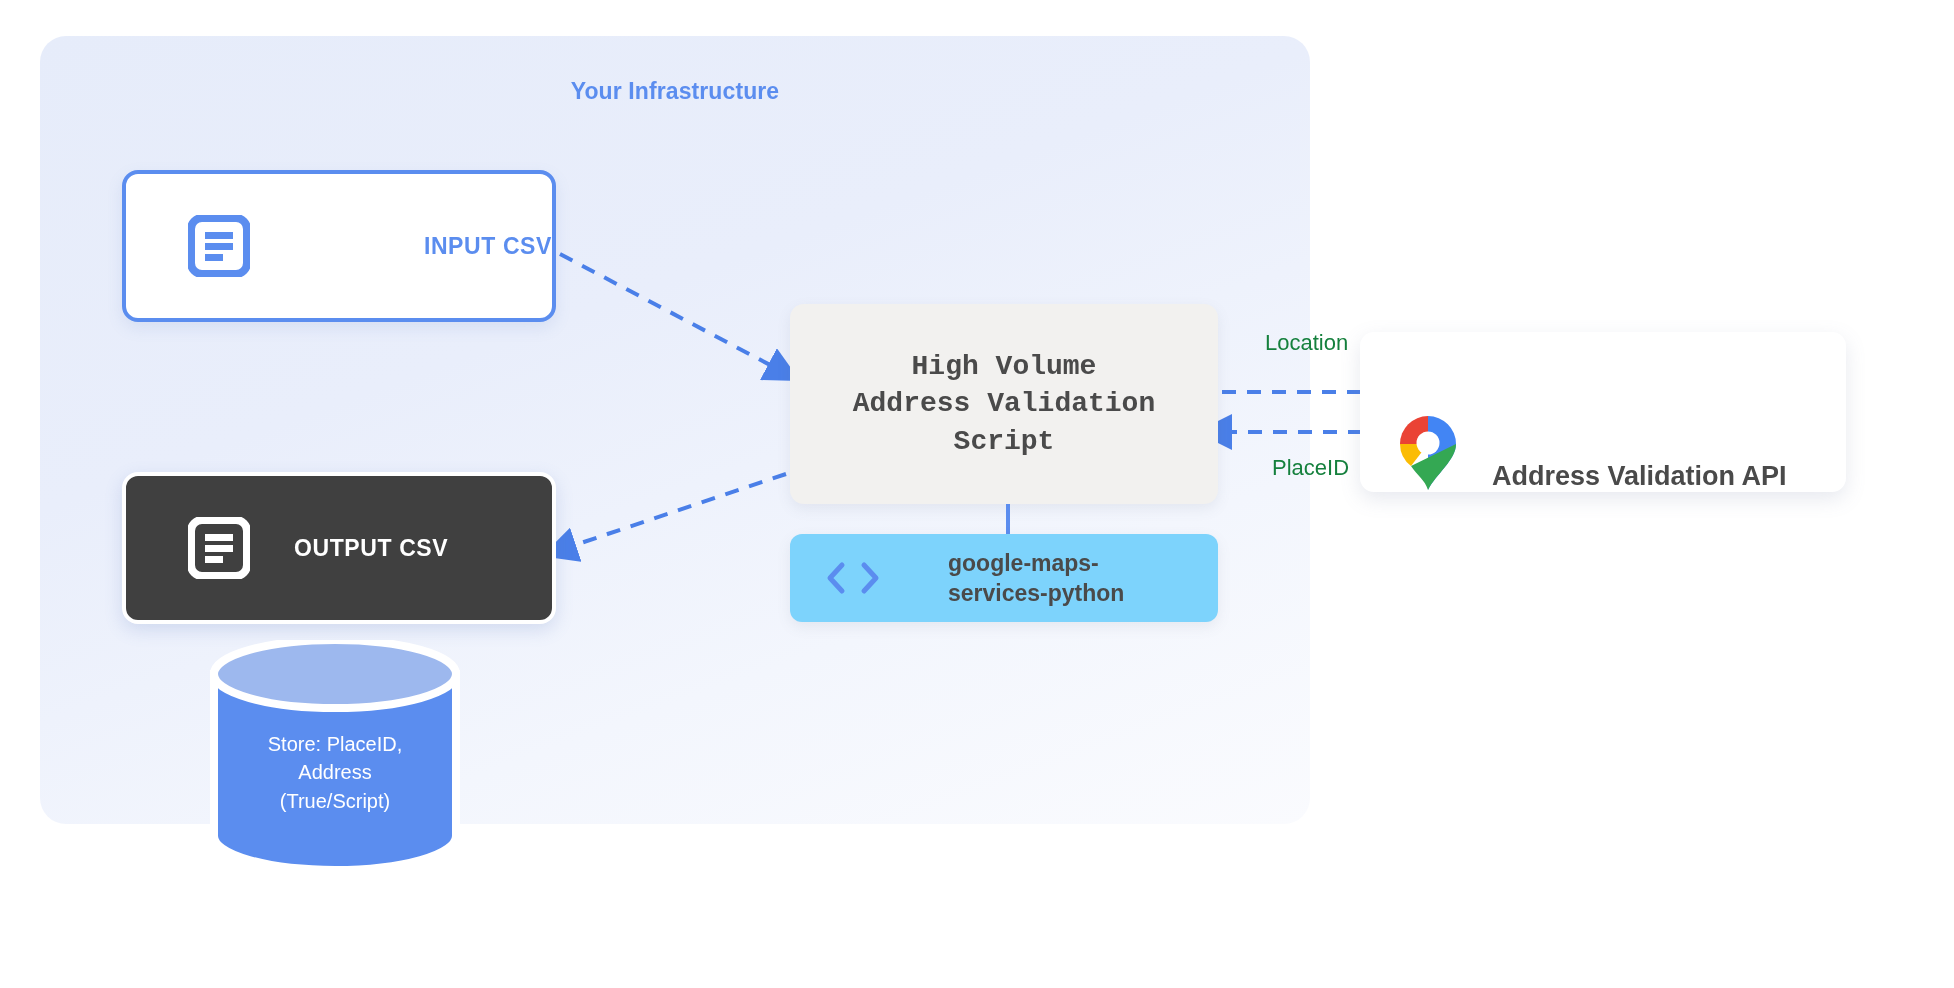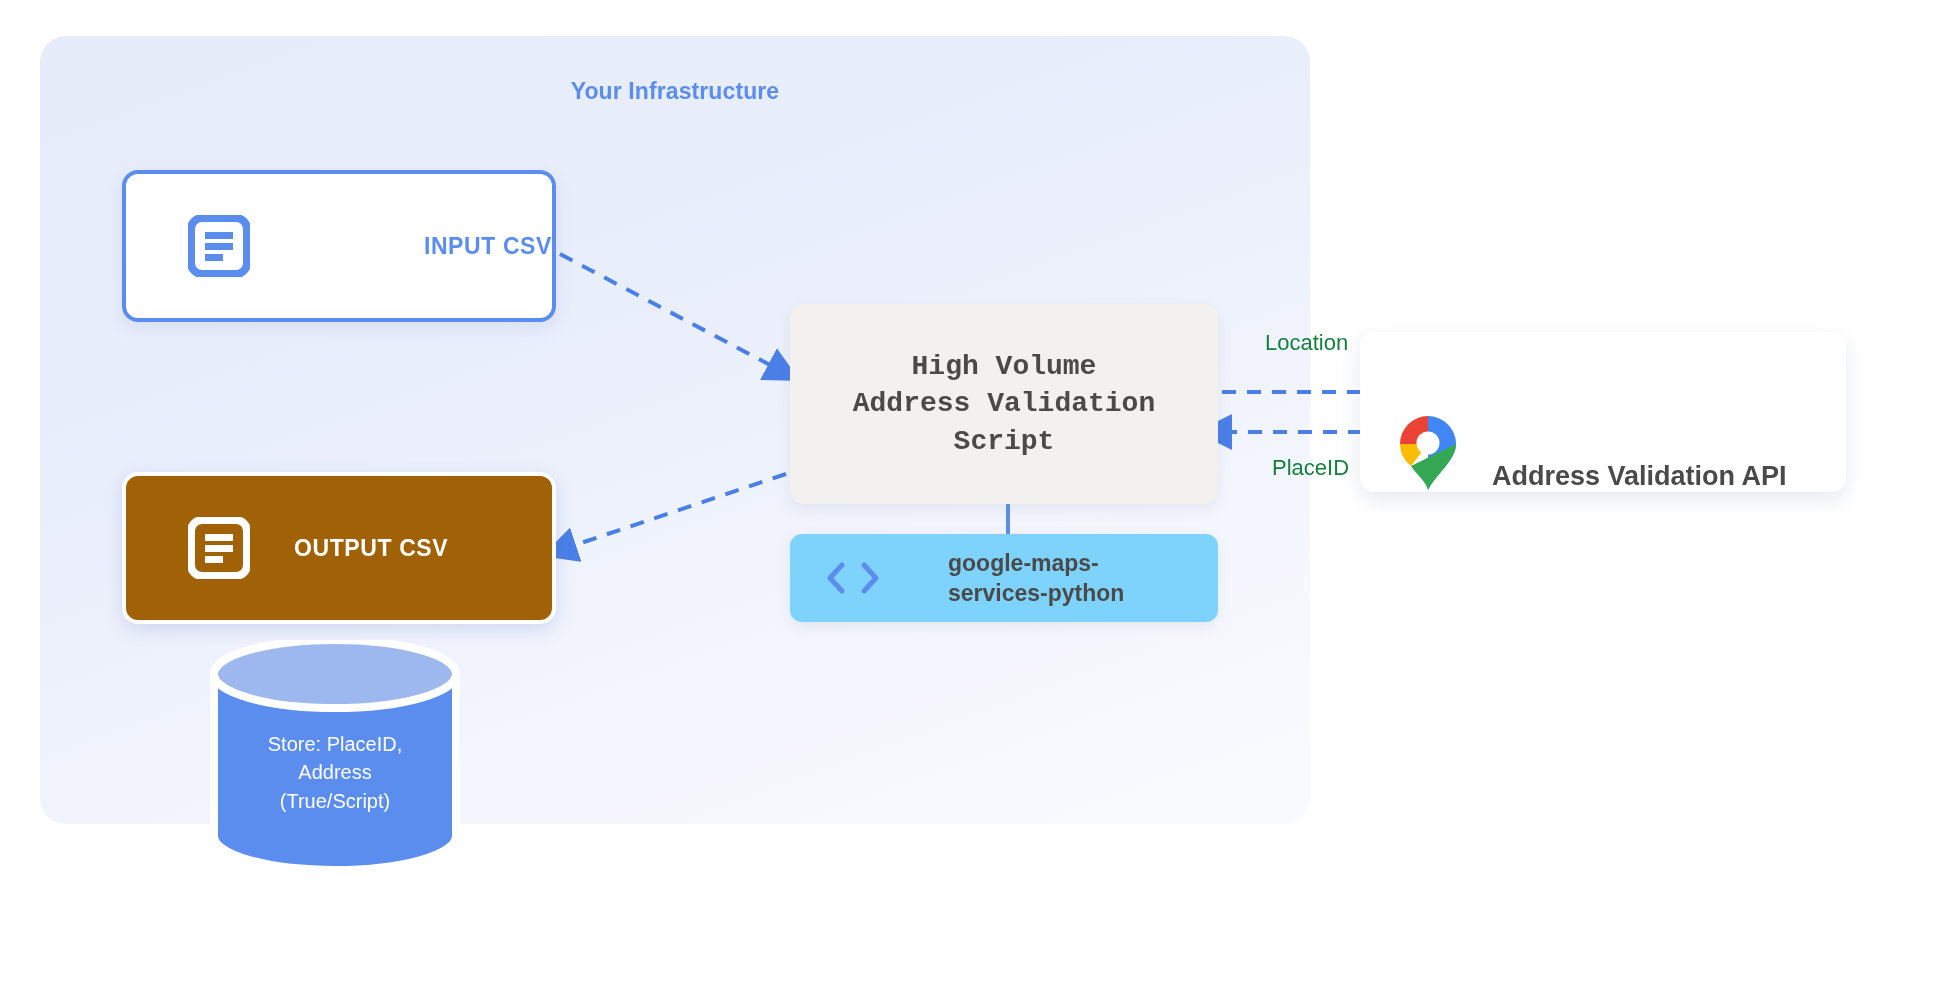--- a/index.html
+++ b/index.html
@@ -68,21 +68,21 @@
     color: #5b8def;
     letter-spacing: 0.6px;
     margin-left: 44px;
   }
 
   .output-csv {
     left: 122px;
     top: 472px;
     width: 434px;
     height: 152px;
-    background: #a16207;
+    background: #404040;
     border: 4px solid #ffffff;
     border-radius: 16px;
     display: flex;
     align-items: center;
     padding-left: 62px;
     box-shadow: 0 6px 18px rgba(90,120,190,0.20);
   }
   .output-csv .label {
     font-size: 23px;
     font-weight: bold;

